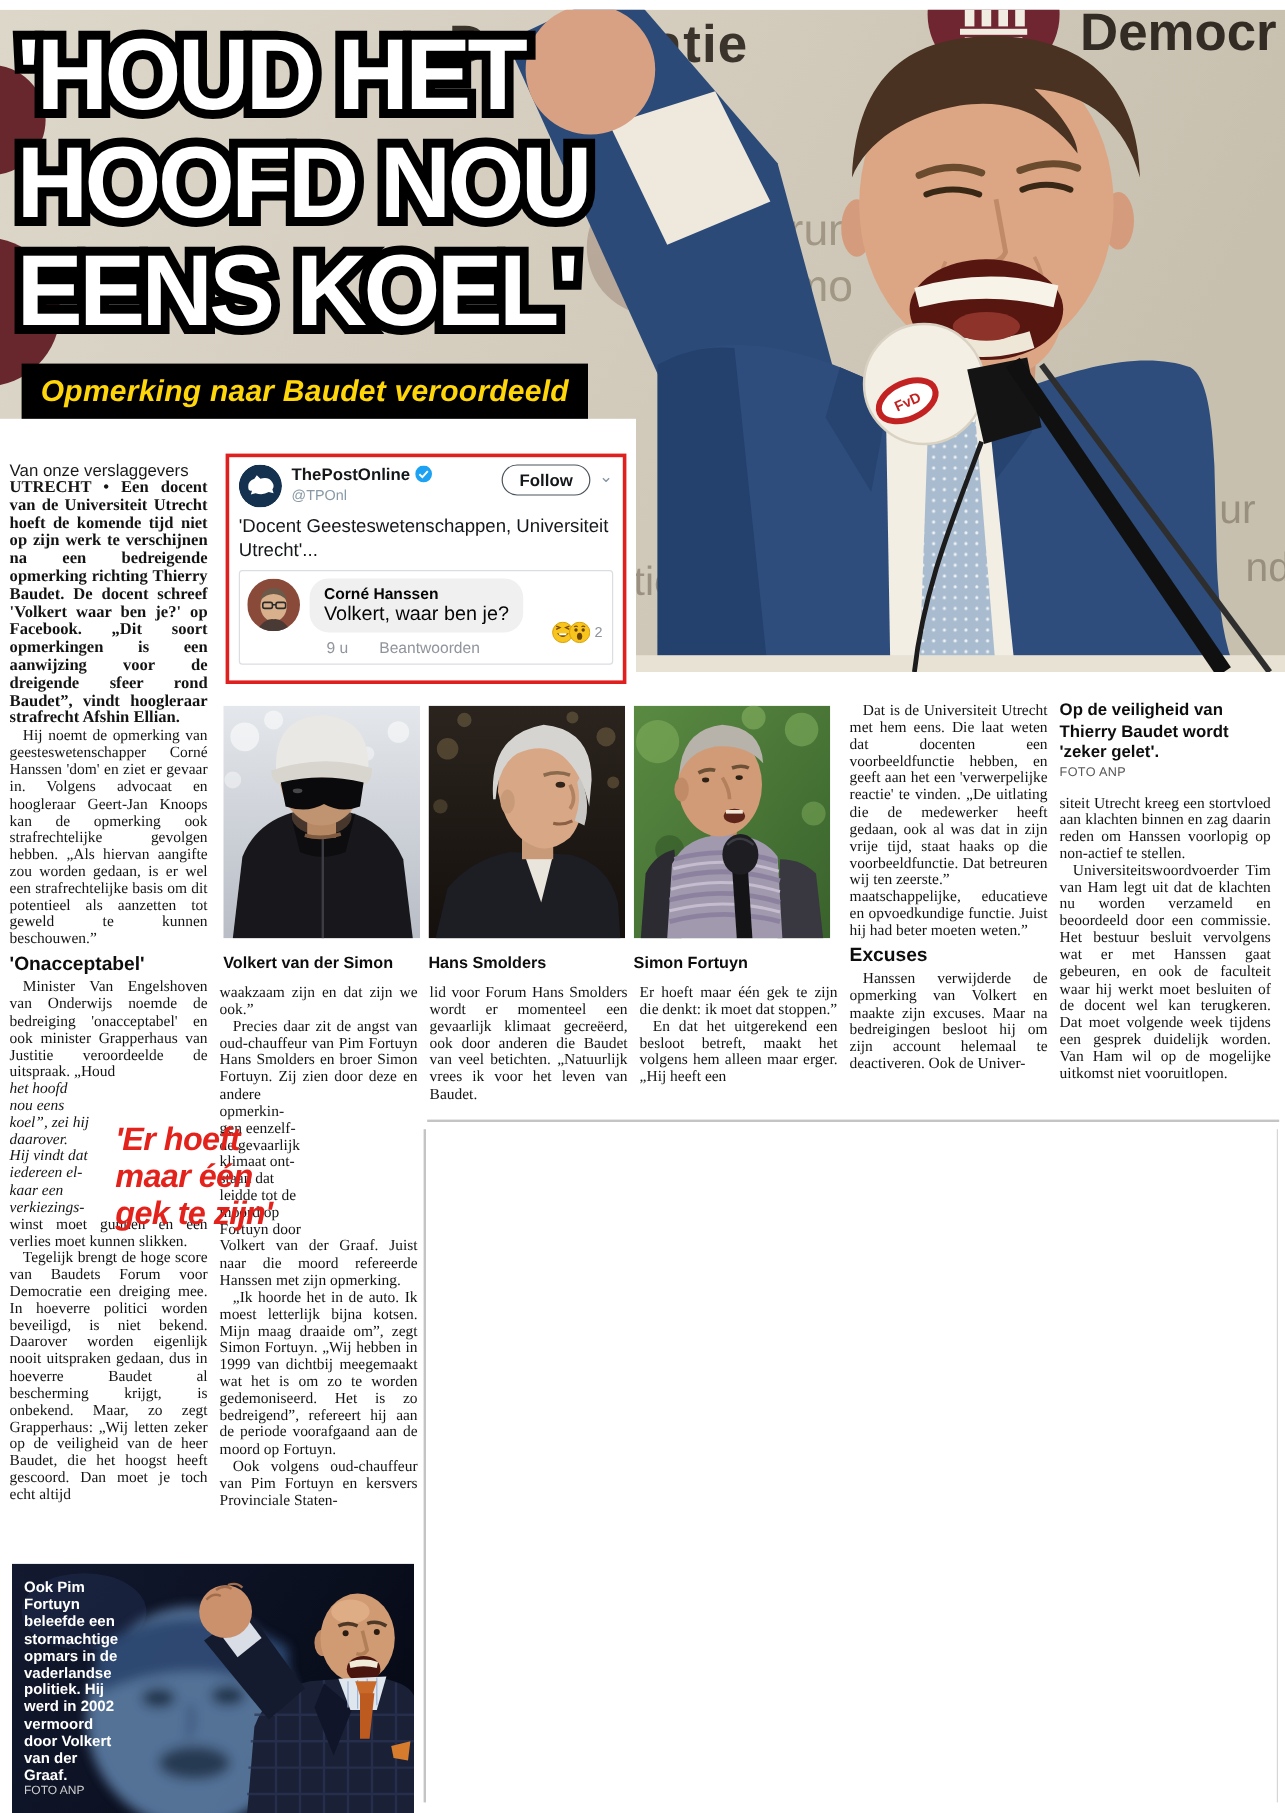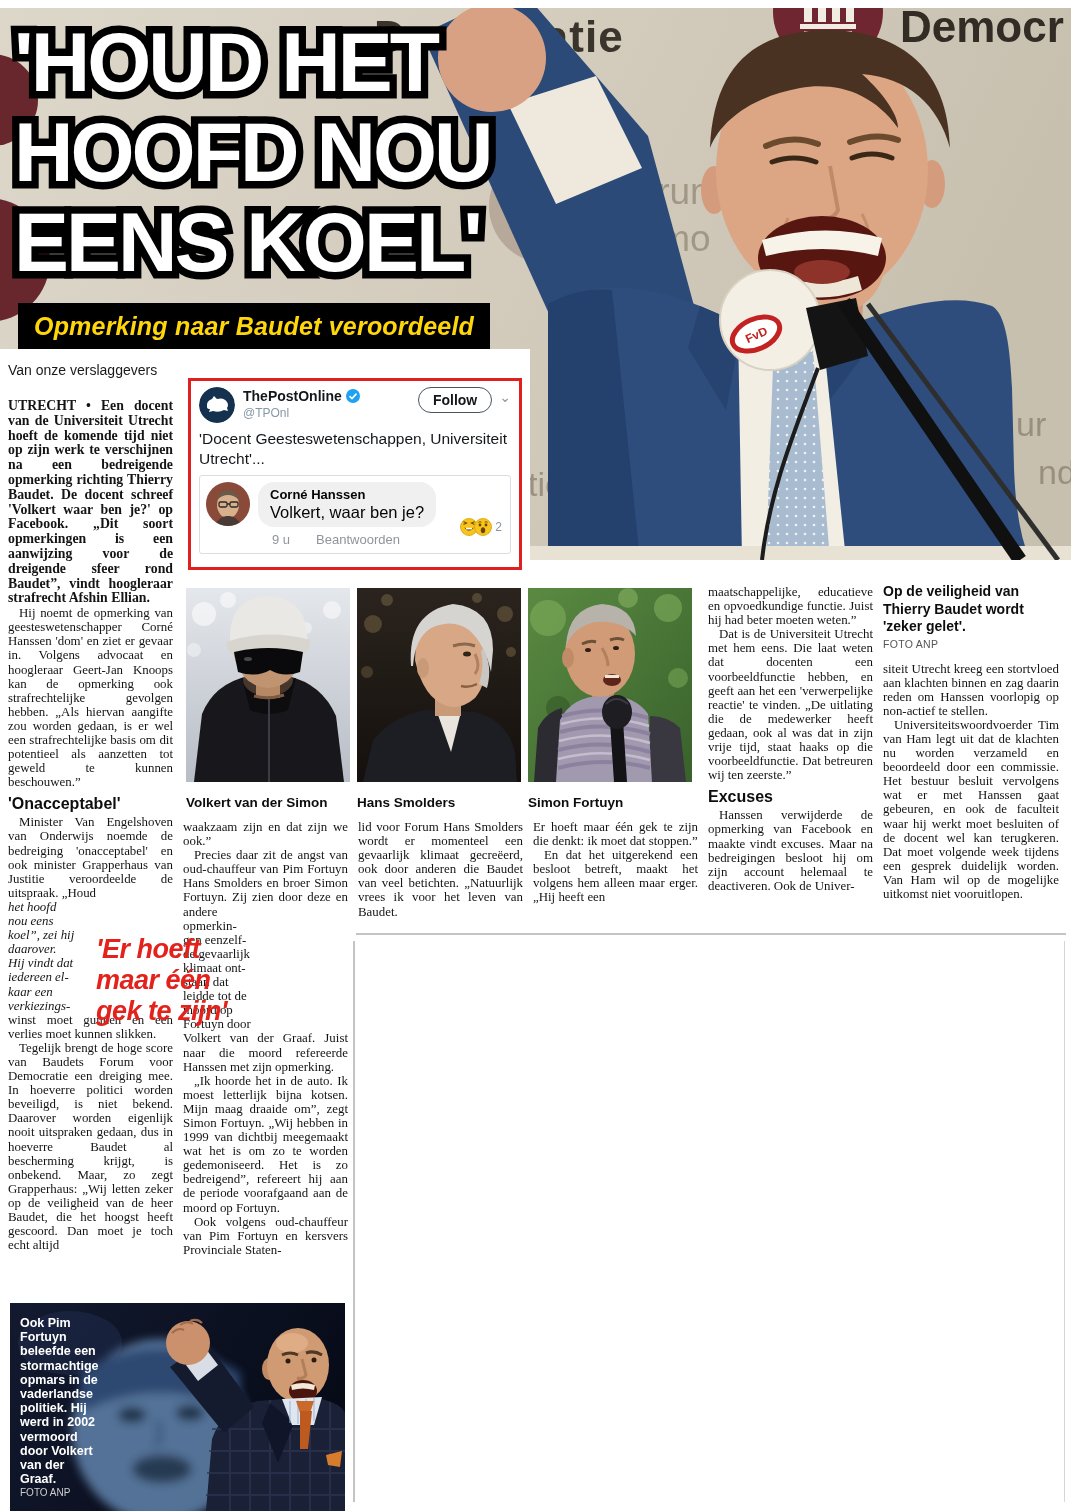--- a/index.html
+++ b/index.html
@@ -23,21 +23,21 @@
       font-weight:bold;font-size:84px;line-height:90px;letter-spacing:-3px;white-space:pre-line;
       transform:scaleX(.98);transform-origin:left top;}
   .hl-stroke{-webkit-text-stroke:15px #000;color:#000;}
   .hl-fill{color:#fff;text-shadow:2px 2px 0 #000,-2px 2px 0 #000,2px -2px 0 #000,-2px -2px 0 #000;}
   #kicker{left:18px;top:295px;background:#000;height:46px;line-height:46px;padding:0 16px;
           display:inline-block;}
   #kicker span{font-family:"Liberation Sans","DejaVu Sans",sans-serif;font-weight:bold;
           font-style:italic;font-size:25px;color:#ffd60a;letter-spacing:.2px;}
   #hero-mask{left:0;top:341px;width:530px;height:211px;background:#fff;}
 
-  #byline{left:8px;top:362px;width:175px;font-family:"Liberation Sans","DejaVu Sans",sans-serif;
+  #byline{left:8px;top:384px;width:175px;font-family:"Liberation Sans","DejaVu Sans",sans-serif;
           font-size:14px;color:#1a1a1a;}
 
   
   #tweet{left:188px;top:378px;width:334px;height:192px;background:#fff;border:3px solid #e0201e;
          box-sizing:border-box;font-family:"Liberation Sans","DejaVu Sans",sans-serif;padding:6px 8px;}
   .tw-header{display:flex;align-items:flex-start;}
   .tw-avatar{width:36px;height:36px;border-radius:50%;overflow:hidden;flex:0 0 36px;}
   .tw-id{margin-left:8px;flex:1;}
   .tw-name{font-weight:bold;font-size:14px;color:#14171a;text-align:center;}
   .tw-handle{font-size:12px;color:#8899a6;margin-top:1px;}
@@ -406,24 +406,24 @@
     <p class="body just ind">Ook volgens oud-chauffeur van Pim Fortuyn en kersvers Provinciale Staten-</p>
   </div>
   <div class="abs" id="col3">
     <p class="body just">lid voor Forum Hans Smolders wordt er momenteel een gevaarlijk klimaat gecreëerd, ook door anderen die Baudet van veel betichten. „Natuurlijk vrees ik voor het leven van Baudet.</p>
   </div>
   <div class="abs" id="col4">
     <p class="body just">Er hoeft maar één gek te zijn die denkt: ik moet dat stoppen.”</p>
     <p class="body just ind">En dat het uitgerekend een besloot betreft, maakt het volgens hem alleen maar erger. „Hij heeft een</p>
   </div>
   <div class="abs" id="col5">
+    <p class="body just ind">Dat is de Universiteit Utrecht met hem eens. Die laat weten dat docenten een voorbeeldfunctie hebben, en geeft aan het een 'verwerpelijke reactie' te vinden. „De uitlating die de medewerker heeft gedaan, ook al was dat in zijn vrije tijd, staat haaks op die voorbeeldfunctie. Dat betreuren wij ten zeerste.”</p>
     <p class="body just">maatschappelijke, educatieve en opvoedkundige functie. Juist hij had beter moeten weten.”</p>
-    <p class="body just ind">Dat is de Universiteit Utrecht met hem eens. Die laat weten dat docenten een voorbeeldfunctie hebben, en geeft aan het een 'verwerpelijke reactie' te vinden. „De uitlating die de medewerker heeft gedaan, ook al was dat in zijn vrije tijd, staat haaks op die voorbeeldfunctie. Dat betreuren wij ten zeerste.”</p>
     <h3 class="subhead">Excuses</h3>
-    <p class="body just ind">Hanssen verwijderde de opmerking van Facebook en maakte vindt excuses. Maar na bedreigingen besloot hij om zijn account helemaal te deactiveren. Ook de Univer-</p>
+    <p class="body just ind">Hanssen verwijderde de opmerking van Volkert en maakte zijn excuses. Maar na bedreigingen besloot hij om zijn account helemaal te deactiveren. Ook de Univer-</p>
   </div>
   <div class="abs" id="col6">
     <div class="hero-cap">Op de veiligheid van Thierry Baudet wordt 'zeker gelet'.</div>
     <div class="credit">FOTO ANP</div>
     <p class="body just after-cap">siteit Utrecht kreeg een stortvloed aan klachten binnen en zag daarin reden om Hanssen voorlopig op non-actief te stellen.</p>
     <p class="body just ind">Universiteitswoordvoerder Tim van Ham legt uit dat de klachten nu worden verzameld en beoordeeld door een commissie. Het bestuur besluit vervolgens wat er met Hanssen gaat gebeuren, en ook de faculteit waar hij werkt moet besluiten of de docent wel kan terugkeren. Dat moet volgende week tijdens een gesprek duidelijk worden. Van Ham wil op de mogelijke uitkomst niet vooruitlopen.</p>
   </div>
 
   <div class="abs rule" id="hrule"></div>
   <div class="abs rule" id="vrule1"></div>

